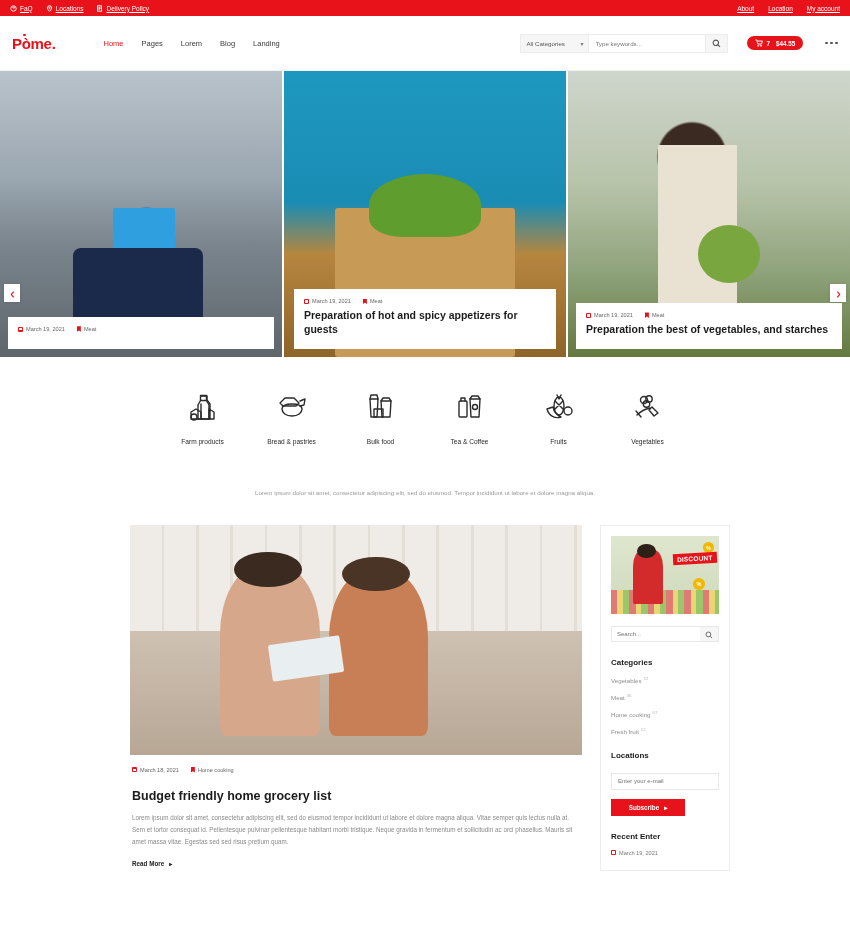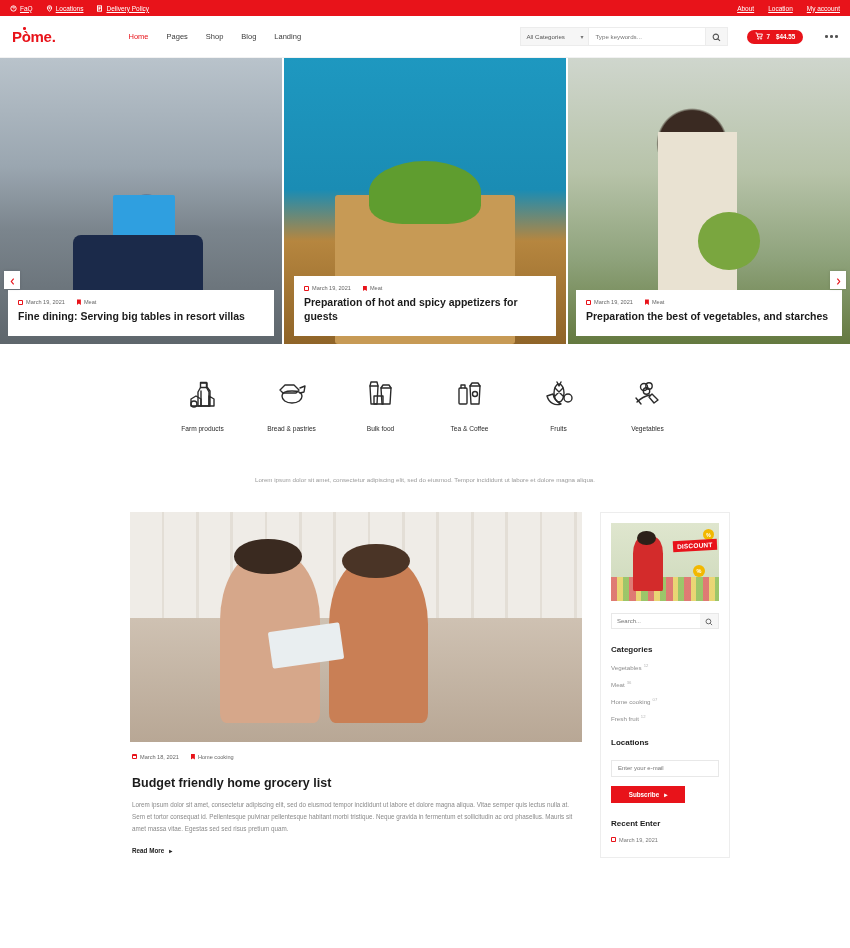--- a/index.html
+++ b/index.html
@@ -18,28 +18,28 @@
     font-size:6.5px;
   }
   .topbar .left { display:flex; gap:13px; align-items:center; }
   .topbar .right { margin-left:auto; display:flex; gap:14px; align-items:center; }
   .tb-item { display:flex; align-items:center; gap:3px; color:#fff; white-space:nowrap; }
   .tb-ico { width:7px; height:7px; display:inline-block; }
   .tb-ico svg { width:7px; height:7px; display:block; fill:none; stroke:#fff; stroke-width:1.6; }
 
   
   .header {
-    height: 42px; background:#fff; display:flex; align-items:center;
+    height: 55px; background:#fff; display:flex; align-items:center;
     padding: 0 12px; border-bottom:1px solid #f2f2f2;
   }
   .logo { font-size:15px; font-weight:bold; color:#e8131a; letter-spacing:-.3px; position:relative; padding-right:4px;}
   .logo .dot { position:absolute; width:2.5px;height:2.5px;background:#e8131a;border-radius:50%; top:-1px; left:11px;}
   .nav { display:flex; gap:18px; margin-left:44px; }
   .nav a { font-size:7.5px; color:#3a3a3a; text-decoration:none; }
-  .nav a.active { color:#e8131a;margin-left:25px; }
+  .nav a.active { color:#e8131a; }
 
   .search-wrap { margin-left:auto; display:flex; align-items:center; }
   .cat-select {
     width:68px; height:19px; background:#f6f6f6; border:1px solid #ececec;
     font-size:6.2px; color:#555; display:flex; align-items:center;
     padding:0 5px; border-right:none; position:relative;
   }
   .cat-select .chev { margin-left:auto; font-size:6px; color:#777; }
   .kw-input {
     width:118px; height:19px; background:#fff; border:1px solid #ececec;
@@ -212,21 +212,21 @@
   </div>
 
   <div class="header">
     <div class="logo">
       <span class="dot"></span>
       <span>Pòme.</span>
     </div>
     <div class="nav">
       <a href="#" class="active">Home</a>
       <a href="#">Pages</a>
-      <a href="#">Shop</a>
+      <a href="#">Lorem</a>
       <a href="#">Blog</a>
       <a href="#">Landing</a>
     </div>
 
     <div class="search-wrap">
       <div class="cat-select">
         <span>All Categories</span>
         <span class="chev">▾</span>
       </div>
       <input class="kw-input" type="text" placeholder="Type keywords..." style="">
@@ -279,21 +279,20 @@
         <div class="meta">
           <span class="m">
             <i class="cal"></i>
             <span>March 19, 2021</span>
           </span>
           <span class="m">
             <i class="tag"></i>
             <span>Meat</span>
           </span>
         </div>
-        <h3>Fine dining: Serving big tables in resort villas</h3>
       </div>
     </div>
 
     <div class="slide s2">
       <div class="photo ph3"></div>
       <div class="caption">
         <div class="meta">
           <span class="m">
             <i class="cal"></i>
             <span>March 19, 2021</span>

